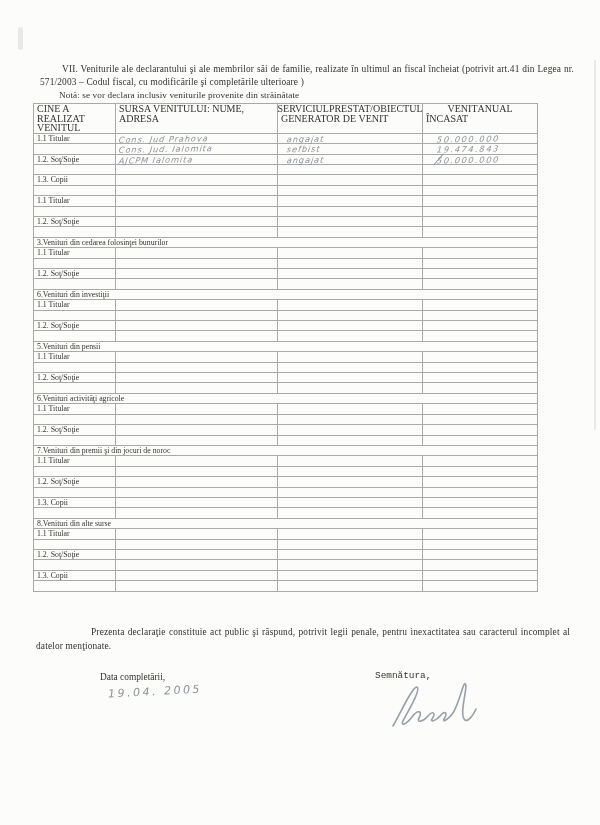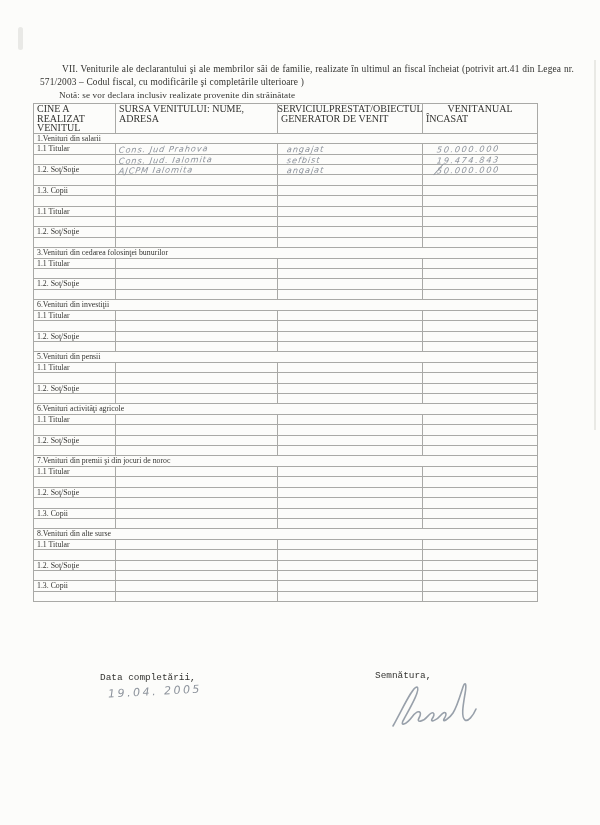--- a/index.html
+++ b/index.html
@@ -69,40 +69,40 @@
   td.col4 .handwriting{margin-left:11px;letter-spacing:1.6px;}
   .handwriting.struck::after{
     content:"";position:absolute;left:1px;top:-4px;width:1.4px;height:14px;
     background:var(--hand);transform:rotate(38deg);
   }
   .declaration{
     position:absolute;left:36px;top:626px;width:534px;
     font-size:9.4px;line-height:13.5px;text-align:justify;text-indent:55px;
     margin:0;letter-spacing:.15px;
   }
-  .date-label{position:absolute;left:100px;top:672px;font-size:9.4px;font-family:Liberation Mono, monospace;}
+  .date-label{position:absolute;left:100px;top:672px;font-size:9.4px;}
   .date-hand{
     position:absolute;left:108px;top:685px;
     font-family:"DejaVu Sans", sans-serif;font-style:italic;
     font-size:11px;letter-spacing:2.5px;color:var(--hand);
     transform:rotate(-3deg);
   }
   .sig-label{position:absolute;left:375px;top:670px;font-size:9.4px;font-family:Liberation Mono, monospace;}
   .signature-svg{position:absolute;left:383px;top:674px;}
 </style>
 </head>
 <body>
 
 <div class="page">
 
   <div class="mark-topleft"></div>
   <div class="mark-rightedge"></div>
 
   <p class="intro">VII. Veniturile ale declarantului şi ale membrilor săi de familie, realizate în ultimul an fiscal încheiat (potrivit art.41 din Legea nr. 571/2003 – Codul fiscal, cu modificările şi completările ulterioare )</p>
-  <p class="note">Notă: se vor declara inclusiv realizate provenite din străinătate</p>
+  <p class="note">Notă: se vor declara inclusiv veniturile provenite din străinătate</p>
 
   <table class="income">
     <colgroup>
       <col style="width:82px">
       <col style="width:162px">
       <col style="width:145px">
       <col style="width:115px">
     </colgroup>
     <thead>
       <tr>
@@ -124,23 +124,20 @@
           <div class="jline">
             <span>VENIT</span>
             <span>ANUAL</span>
           </div>
           <div>ÎNCASAT</div>
         </th>
       </tr>
     </thead>
     <tbody>
         <tr>
-          <td colspan="4" class="section-title">1.Venituri din salarii</td>
-        </tr>
-        <tr>
           <td class="label-cell">1.1 Titular</td>
           <td class="value-cell col2"><span class="handwriting">Cons. Jud Prahova</span></td>
           <td class="value-cell col3"><span class="handwriting">angajat</span></td>
           <td class="value-cell col4"><span class="handwriting">50.000.000</span></td>
         </tr>
         <tr>
           <td class="label-cell"></td>
           <td class="value-cell col2"><span class="handwriting">Cons. Jud. Ialomita</span></td>
           <td class="value-cell col3"><span class="handwriting">sefbist</span></td>
           <td class="value-cell col4"><span class="handwriting">19.474.843</span></td>
@@ -375,20 +372,21 @@
         </tr>
         <tr>
           <td class="label-cell"></td>
           <td class="value-cell col2"></td>
           <td class="value-cell col3"></td>
           <td class="value-cell col4"></td>
         </tr>
       </tbody>
   </table>
 
+  <p class="declaration">Prezenta declaraţie constituie act public şi răspund, potrivit legii penale, pentru inexactitatea sau caracterul incomplet al datelor menţionate.</p>
 
   <div class="date-label">Data completării,</div>
   <div class="date-hand">19.04. 2005</div>
 
   <div class="sig-label">Semnătura,</div>
   <svg class="signature-svg" width="100" height="58" viewBox="0 0 100 58">
     <path d="M 10 52 C 20 34, 30 12, 34 13 C 38 15, 27 34, 21 45 C 16 53, 23 51, 29 43
              C 35 35, 40 37, 36 44 C 33 49, 40 48, 45 42 C 50 36, 53 39, 49 45
              C 47 49, 54 46, 58 41 C 62 36, 65 39, 61 45 C 59 49, 66 45, 70 39
              C 74 33, 78 19, 80 13 C 82 7, 84 9, 82 20 C 80 32, 78 43, 82 46 C 85 48, 90 42, 93 35" fill="none" stroke="#98a0aa" stroke-width="1.6" stroke-linecap="round" stroke-linejoin="round"></path>

